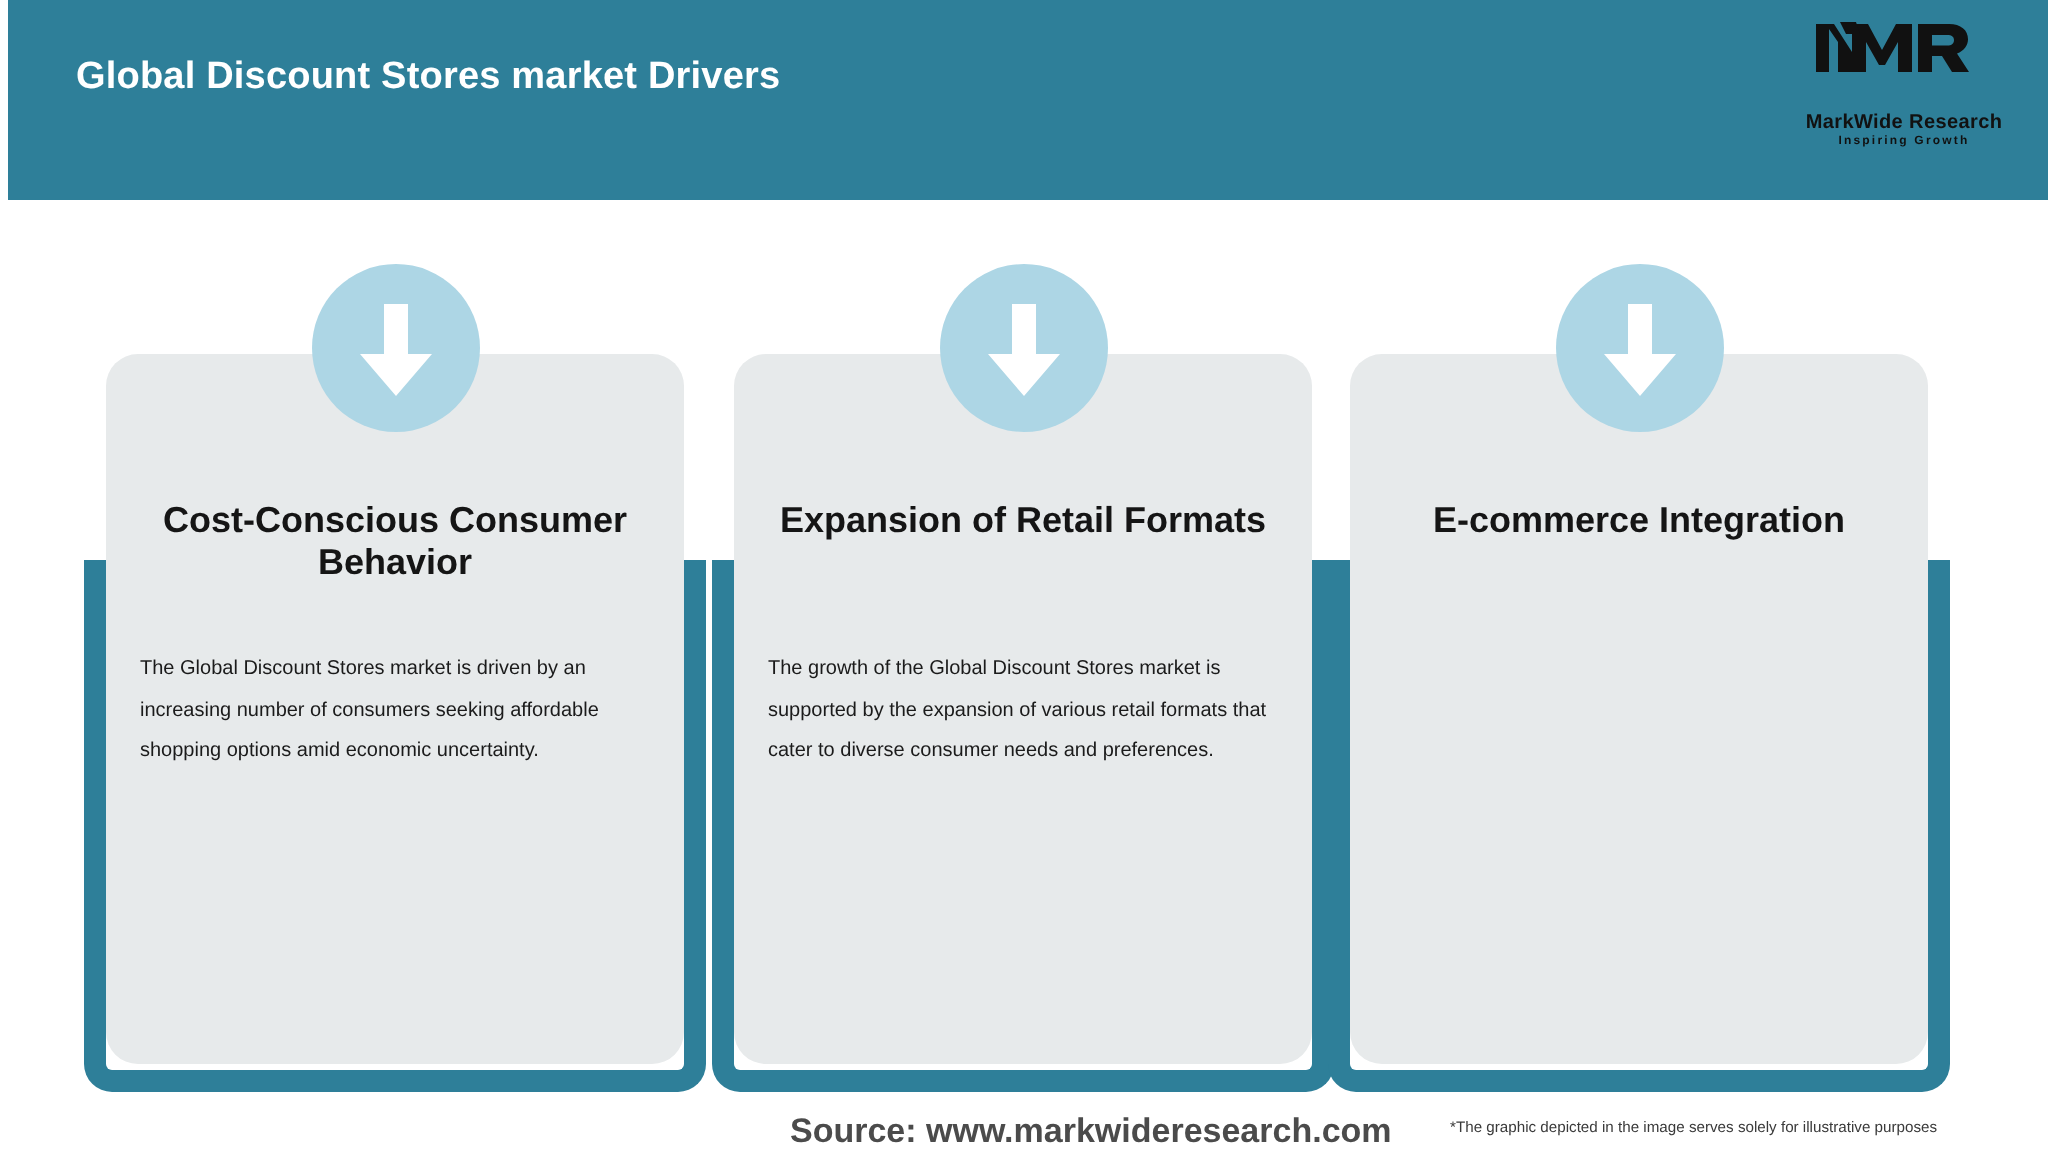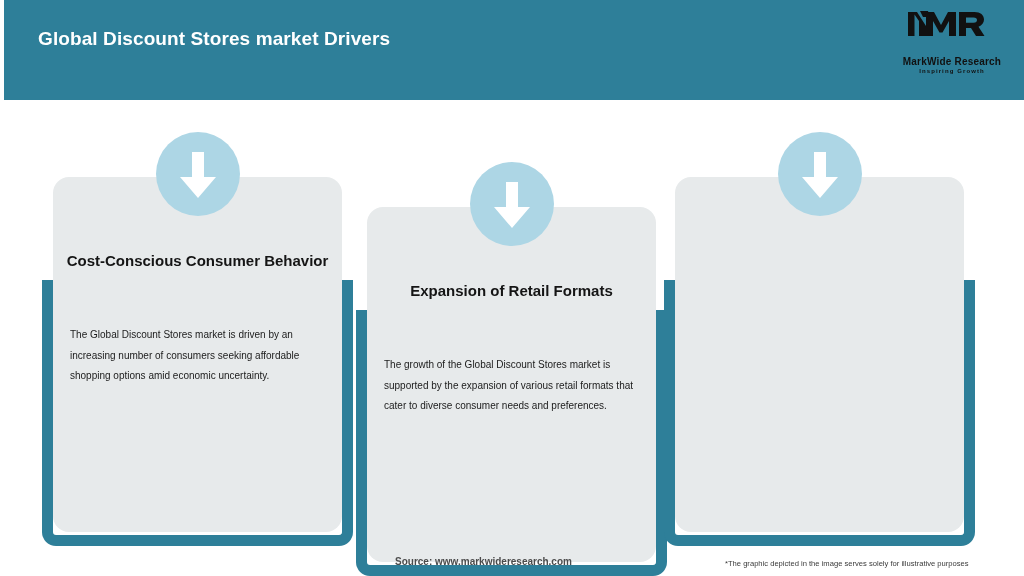--- a/index.html
+++ b/index.html
@@ -75,21 +75,21 @@
     width: 1024px;
     height: 440px;
   }
   .driver-card-wrap {
     position: absolute;
     top: 0;
     width: 311px;
     height: 440px;
   }
   .driver-card-wrap.slot-0 { left: 42px; }
-  .driver-card-wrap.slot-1 { left: 356px; margin-top: 30px; }
+  .driver-card-wrap.slot-1 { left: 356px; }
   .driver-card-wrap.slot-2 { left: 664px; }
 
   
   .card-frame {
     position: absolute;
     left: 0;
     top: 180px;
     width: 311px;
     height: 266px;
     border-left: 11px solid #2E7F99;
@@ -127,21 +127,21 @@
     margin: 18px auto 0 auto;
   }
 
   
   .card-title {
     position: absolute;
     top: 150px;
     left: 22px;
     width: 267px;
     text-align: center;
-    font-size: 15px;
+    font-size: 18px;
     font-weight: bold;
     color: #151515;
     line-height: 21px;
     z-index: 4;
   }
   .card-body {
     position: absolute;
     top: 225px;
     left: 28px;
     width: 258px;
@@ -150,21 +150,21 @@
     color: #1b1b1b;
     line-height: 20.5px;
     z-index: 4;
   }
 
   
   #source-note {
     position: absolute;
     left: 395px;
     top: 556px;
-    font-size: 10px;
+    font-size: 17px;
     font-weight: bold;
     color: #4b4b4b;
     white-space: nowrap;
   }
   #disclaimer-note {
     position: absolute;
     left: 725px;
     top: 559px;
     font-size: 7.6px;
     color: #3a3a3a;
@@ -216,18 +216,19 @@
   </div>
 
   <div class="driver-card-wrap slot-2">
     <div class="card-frame"></div>
     <div class="card-panel"></div>
     <div class="card-icon">
       <svg width="44" height="50" viewBox="0 0 44 50">
           <path d="M16 2 L28 2 L28 27 L40 27 L22 48 L4 27 L16 27 Z" fill="#FFFFFF"></path>
         </svg>
     </div>
+    <div class="card-title">E-commerce Integration</div>
   </div>
 
 </div>
 
 <div id="source-note">Source: www.markwideresearch.com</div>
 <div id="disclaimer-note">*The graphic depicted in the image serves solely for illustrative purposes</div>
 
 </body></html>

